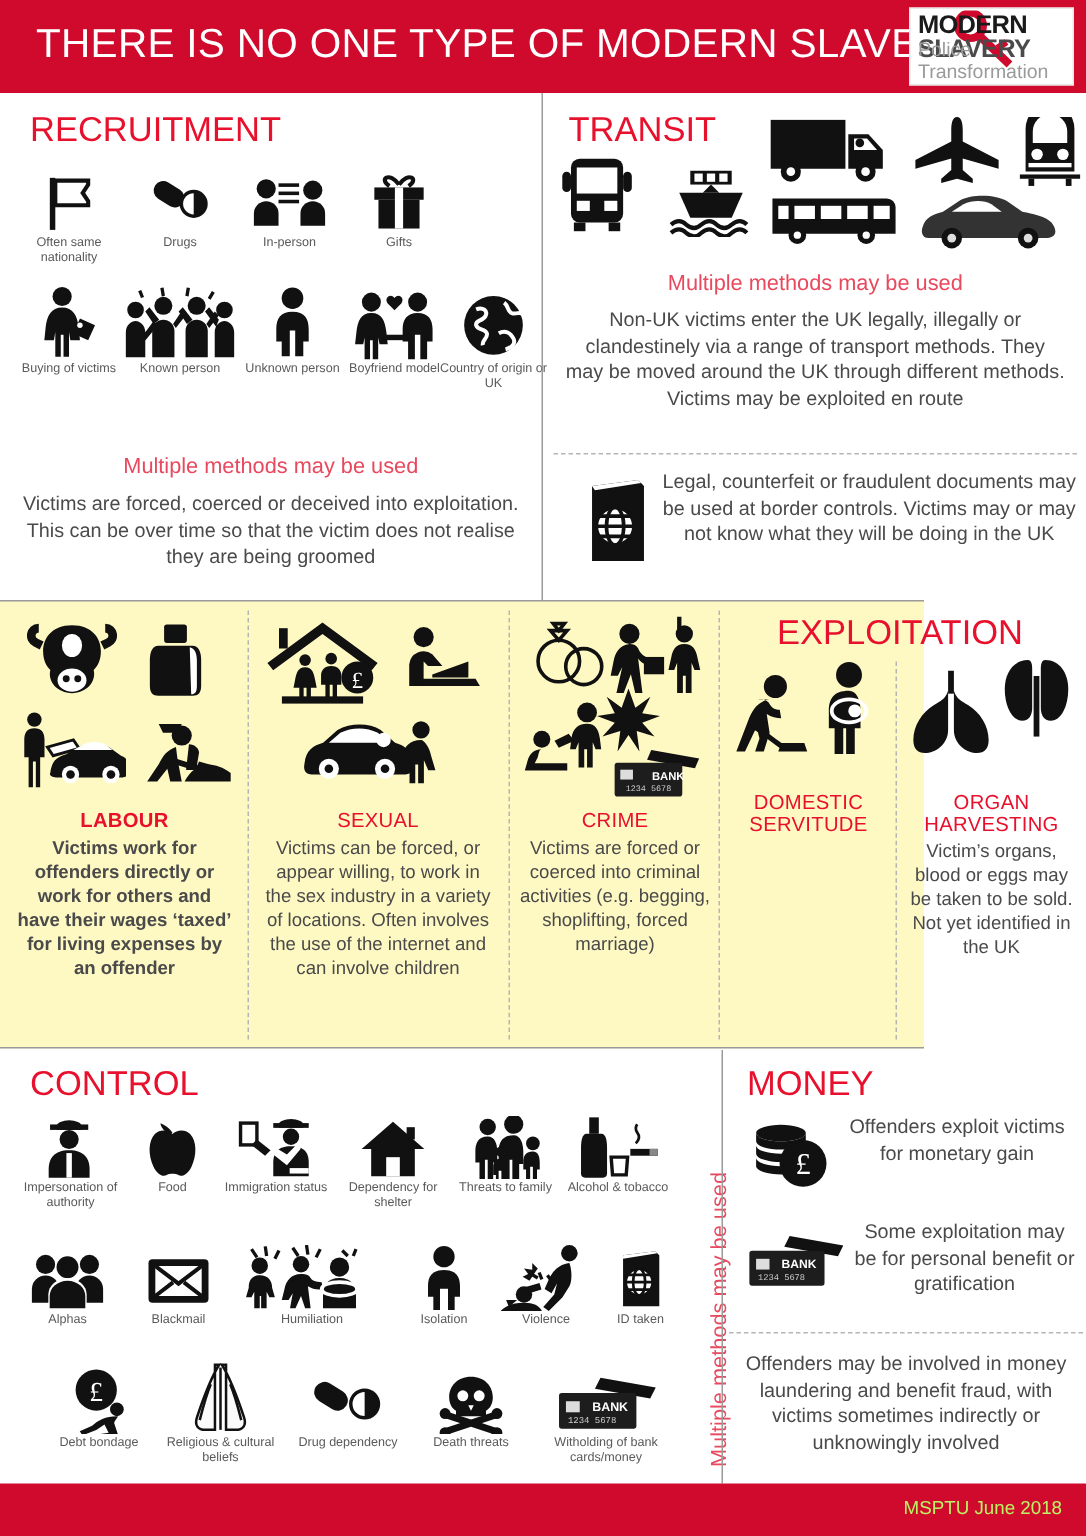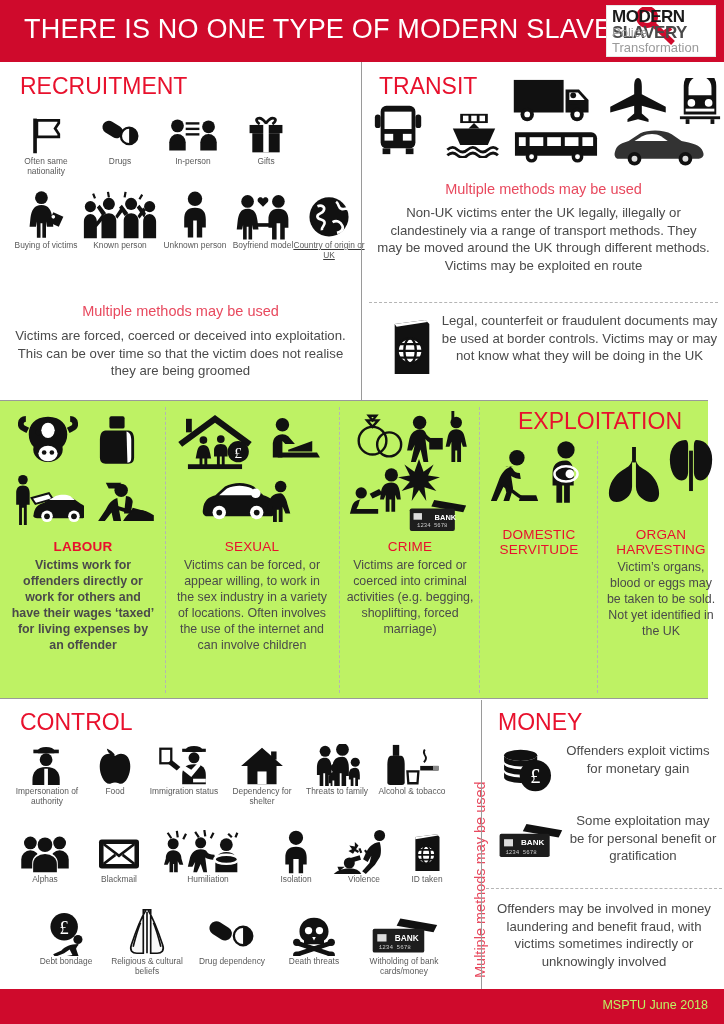--- a/index.html
+++ b/index.html
@@ -32,21 +32,21 @@
   
   .icell{position:absolute;text-align:center;}
   .iart{display:flex;align-items:flex-end;justify-content:center;}
   svg{display:block;}
 
   
   .panel-rec{position:absolute;left:0;top:62px;width:361px;height:332px;}
   .panel-tra{position:absolute;left:363px;top:62px;width:361px;height:332px;}
 
   
-  .band{position:absolute;left:0;top:400px;width:708px;height:299px;background:#bef264;
+  .band{position:absolute;left:0;top:400px;width:616px;height:299px;background:#fef9c3;
         border-top:1px solid #9a9a9a;border-bottom:1px solid #9a9a9a;box-sizing:border-box;}
   .bandcol{position:absolute;top:0;bottom:0;}
   .btitle{color:#e8112d;font-size:13.5px;text-align:center;line-height:15px;letter-spacing:.2px;}
   .btext{font-size:12.4px;line-height:16px;text-align:center;color:#4a4a4a;}
 
   
   .panel-ctl{position:absolute;left:0;top:700px;width:480px;height:289px;}
   .panel-mon{position:absolute;left:482px;top:700px;width:242px;height:289px;}
   .vert-red{position:absolute;color:#e8495e;font-size:14.5px;white-space:nowrap;
       transform:rotate(-90deg);transform-origin:left top;}
@@ -188,21 +188,21 @@
           <circle cx="49" cy="12" r="7"></circle>
           <path d="M49 20 c-8 0 -11 5 -11 12 v9 h4 v13 h5 v-18 h4 v18 h5 v-13 h4 v-9 c0 -7 -3 -12 -11 -12z"></path>
           <path d="M32 9 c-3 -4 -8 0 -5 4 l5 5 5 -5 c3 -4 -2 -8 -5 -4z"></path>
           <rect x="24" y="36" width="16" height="4"></rect>
         </g>
           </svg>
       </div>
       <div class="cap">Boyfriend model</div>
     </div>
 
-    <div class="icell" style="left:292px;top:124px;width:74px;text-decoration:underline;">
+    <div class="icell" style="left:292px;top:124px;width:74px;">
       <div class="iart" style="height:54px;">
         <svg viewBox="0 0 54 54" width="48" height="48">
             <g>
           <circle cx="27" cy="28" r="22" fill="#111"></circle>
           <path d="M14 16 c5 -2 9 1 7 5 -2 4 -8 3 -7 7 1 4 7 2 8 6 1 4 -4 5 -3 9
                    M35 11 c4 3 2 7 6 8 4 1 6 -2 8 1 M31 34 c5 -3 9 0 11 4 2 4 -2 7 -6 8" fill="none" stroke="#fff" stroke-width="3"></path>
         </g>
           </svg>
       </div>
       <div class="cap">Country of origin or UK</div>

